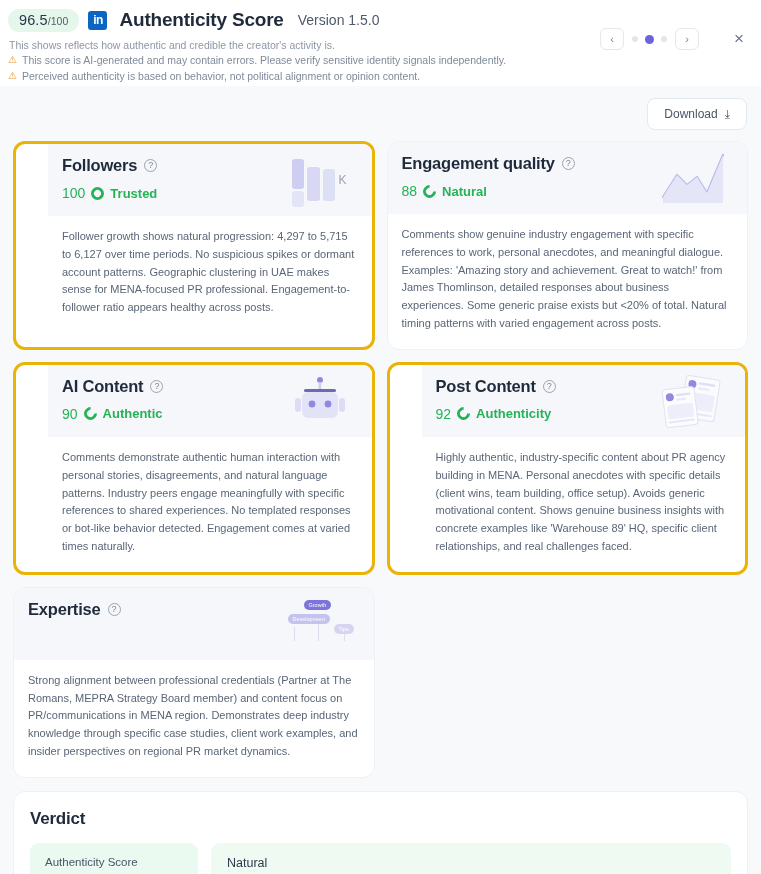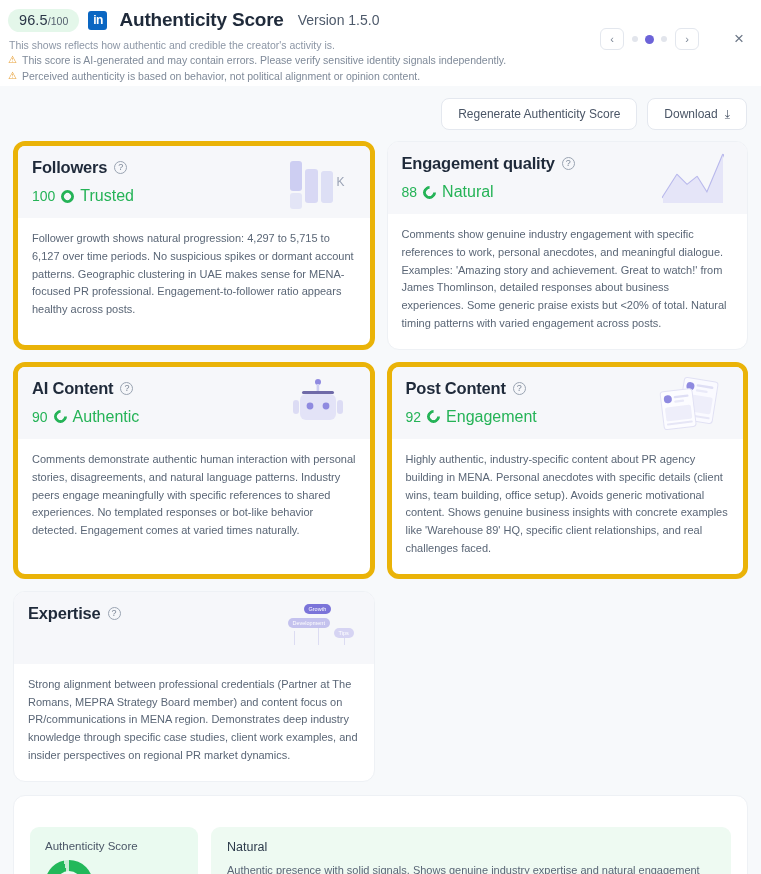--- a/index.html
+++ b/index.html
@@ -85,21 +85,21 @@
 
   
   .grid {
     display: grid; grid-template-columns: 1fr 1fr;
     gap: 12px; padding: 11px 13px 0 13px;
   }
   .card {
     background: #fff; border-radius: 12px; border: 1px solid #eef1f5;
     overflow: hidden; position: relative;
   }
-  .card.flagged { border: 5px solid #eab308; }
+  .card.flagged { border: 3px solid #eab308; padding-left: 32px; }
   .card-head {
     background: #f6f7fa; padding: 12px 14px 10px;
     position: relative; min-height: 72px;
   }
   .card-title {
     font-size: 16.5px; font-weight: 700; color: #1f2a3a;
     display: flex; align-items: center; gap: 7px; letter-spacing: -.2px;
   }
   .q-ico {
     width: 13px; height: 13px; border-radius: 50%;
@@ -108,21 +108,21 @@
     font-weight: 400; line-height: 1;
   }
   .card-score { display: flex; align-items: center; gap: 6px; margin-top: 10px; }
   .sc-num { font-size: 14px; color: #25b357; font-weight: 400; }
   .sc-ring {
     width: 13px; height: 13px; border-radius: 50%;
     border: 3px solid #25b357; border-top-color: transparent;
     transform: rotate(45deg);
   }
   .sc-ring.full { border-top-color: #25b357; }
-  .sc-label { font-size: 16px; color: #25b357; font-weight: 400; }
+  .sc-label { font-size: 13px; color: #25b357; font-weight: 700; }
   .card-body {
     padding: 12px 14px 16px; font-size: 11px; line-height: 1.62;
     color: #5a6676;
   }
   .card-art { position: absolute; right: 16px; top: 9px; width: 72px; height: 56px; }
 
   
   .verdict {
     margin: 13px 13px 0; background: #fff;
     border: 1px solid #eef1f5; border-radius: 12px;
@@ -187,21 +187,20 @@
         <span class="dot"></span>
         <span class="dot active"></span>
         <span class="dot"></span>
       </div>
       <div class="pg-btn">›</div>
     </div>
     <div class="close-x">×</div>
   </div>
 
   <div class="actionbar">
-    <button class="btn">Regenerate Authenticity Score</button>
     <button class="btn">
       <span>Download</span>
       <span>⤓</span>
     </button>
   </div>
 
   <div class="grid">
 
     <div class="card flagged">
       <div class="card-head">
@@ -275,21 +274,21 @@
 
     <div class="card flagged">
       <div class="card-head">
         <div class="card-title">
           <span>Post Content</span>
           <span class="q-ico">?</span>
         </div>
         <div class="card-score">
           <span class="sc-num">92</span>
           <span class="sc-ring"></span>
-          <span class="sc-label">Engagement</span>
+          <span class="sc-label">Authenticity</span>
         </div>
         <div class="card-art">
           <svg width="72" height="56" viewBox="0 0 72 56">
             <g transform="rotate(9 40 26)">
               <rect x="26" y="3" width="34" height="42" rx="3" fill="#fafaff" stroke="#e1e1f4"></rect>
               <circle cx="33" cy="11" r="4" fill="#8f8ae0"></circle>
               <rect x="39" y="8" width="17" height="2.4" rx="1.2" fill="#dfdff5"></rect>
               <rect x="39" y="13" width="12" height="2.4" rx="1.2" fill="#e9e9f8"></rect>
               <rect x="29" y="19" width="28" height="17" rx="2" fill="#eeeefa"></rect>
               <rect x="29" y="39" width="28" height="2" rx="1" fill="#e6e6f6"></rect>
@@ -323,20 +322,21 @@
           <span class="tag" style="left:52px;top:27px;background:#d6d4f3;">Tips</span>
         </div>
       </div>
       <div class="card-body">Strong alignment between professional credentials (Partner at The Romans, MEPRA Strategy Board member) and content focus on PR/communications in MENA region. Demonstrates deep industry knowledge through specific case studies, client work examples, and insider perspectives on regional PR market dynamics.</div>
     </div>
 
     <div></div>
   </div>
 
   <div class="verdict">
+    <div class="verdict-h">Verdict</div>
     <div class="verdict-row">
       <div class="v-score">
         <div class="v-score-lbl">Authenticity Score</div>
         <div class="v-score-row">
           <div class="donut"></div>
 
         </div>
       </div>
       <div class="v-text">
         <div class="v-text-h">Natural</div>

